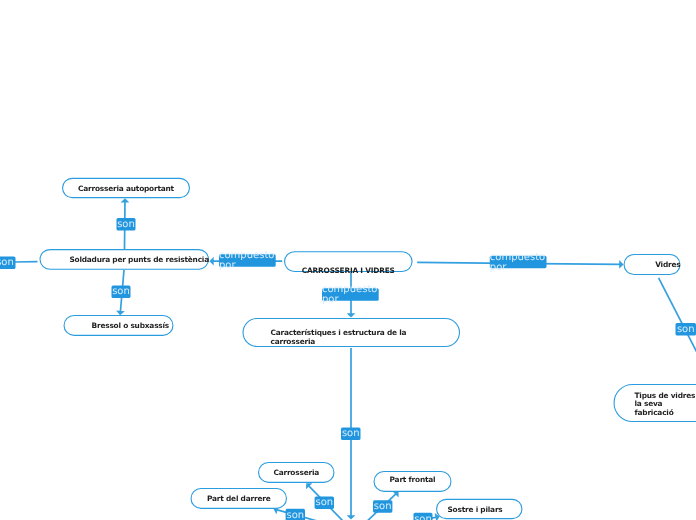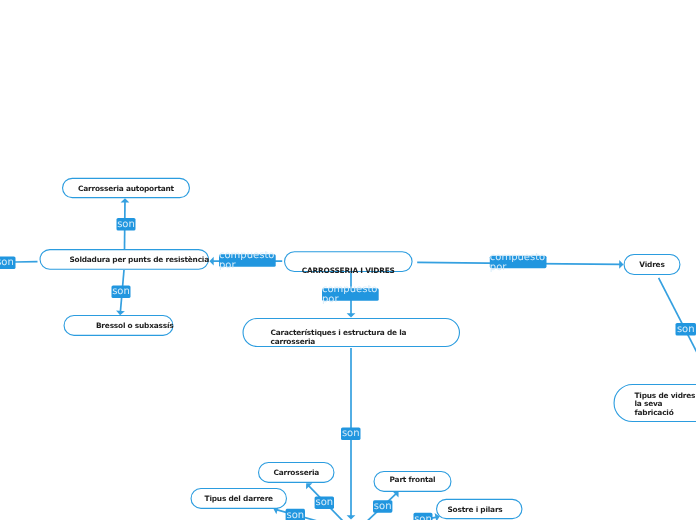--- a/index.html
+++ b/index.html
@@ -97,40 +97,40 @@
   </svg>
 <div class="node" style="left: 284px; top: 251.2px; width: 128.6px; height: 37px; justify-content: center;">
       <span class="node-label">CARROSSERIA I VIDRES</span>
     </div>
     <div class="node" style="left: 39.5px; top: 249.05px; width: 169.5px; height: 20.8px; justify-content: flex-end;">
       <span class="node-label">Soldadura per punts de resistència</span>
     </div>
     <div class="node" style="left: 62px; top: 177.8px; width: 128px; height: 20.4px; justify-content: center;">
       <span class="node-label">Carrosseria autoportant</span>
     </div>
-    <div class="node" style="left: 63.5px; top: 314.9px; width: 110px; height: 21px; justify-content: flex-end;">
+    <div class="node" style="left: 63.5px; top: 314.9px; width: 110px; height: 21px; justify-content: flex-start; padding-left: 28px;">
       <span class="node-label">Bressol o subxassís</span>
     </div>
     <div class="node" style="left: 251px; top: 317.9px; width: 217.5px; height: 37px; padding-left: 19.5px;">
       <span class="node-label">Característiques i estructura de la
 carrosseria</span>
     </div>
-    <div class="node" style="left: 623.5px; top: 253.9px; width: 57px; height: 21.1px; justify-content: center;">
+    <div class="node" style="left: 623.5px; top: 253.9px; width: 57px; height: 21.1px; justify-content: flex-end;">
       <span class="node-label">Vidres</span>
     </div>
     <div class="node" style="left: 613.5px; top: 384px; width: 120px; height: 38px; padding-left: 21px;">
       <span class="node-label">Tipus de vidres i
 la seva
 fabricació</span>
     </div>
     <div class="node" style="left: 258px; top: 461.9px; width: 76.5px; height: 21px; justify-content: center;">
       <span class="node-label">Carrosseria</span>
     </div>
     <div class="node" style="left: 190.5px; top: 488px; width: 96.5px; height: 20.9px; justify-content: center;">
-      <span class="node-label">Tipus del darrere</span>
+      <span class="node-label">Part del darrere</span>
     </div>
     <div class="node" style="left: 373.5px; top: 471px; width: 78px; height: 15px; justify-content: center;">
       <span class="node-label">Part frontal</span>
     </div>
     <div class="node" style="left: 436px; top: 498.8px; width: 78px; height: 20.4px; justify-content: center;">
       <span class="node-label">Sostre i pilars</span>
     </div>
     <div class="elabel" style="left: 116.5px; top: 218px; width: 19px; height: 12.5px;">son</div>
     <div class="elabel" style="left: 111.5px; top: 285.5px; width: 19px; height: 12.5px;">son</div>
     <div class="elabel" style="left: -5.5px; top: 256.5px; width: 21px; height: 12.5px;">son</div>

